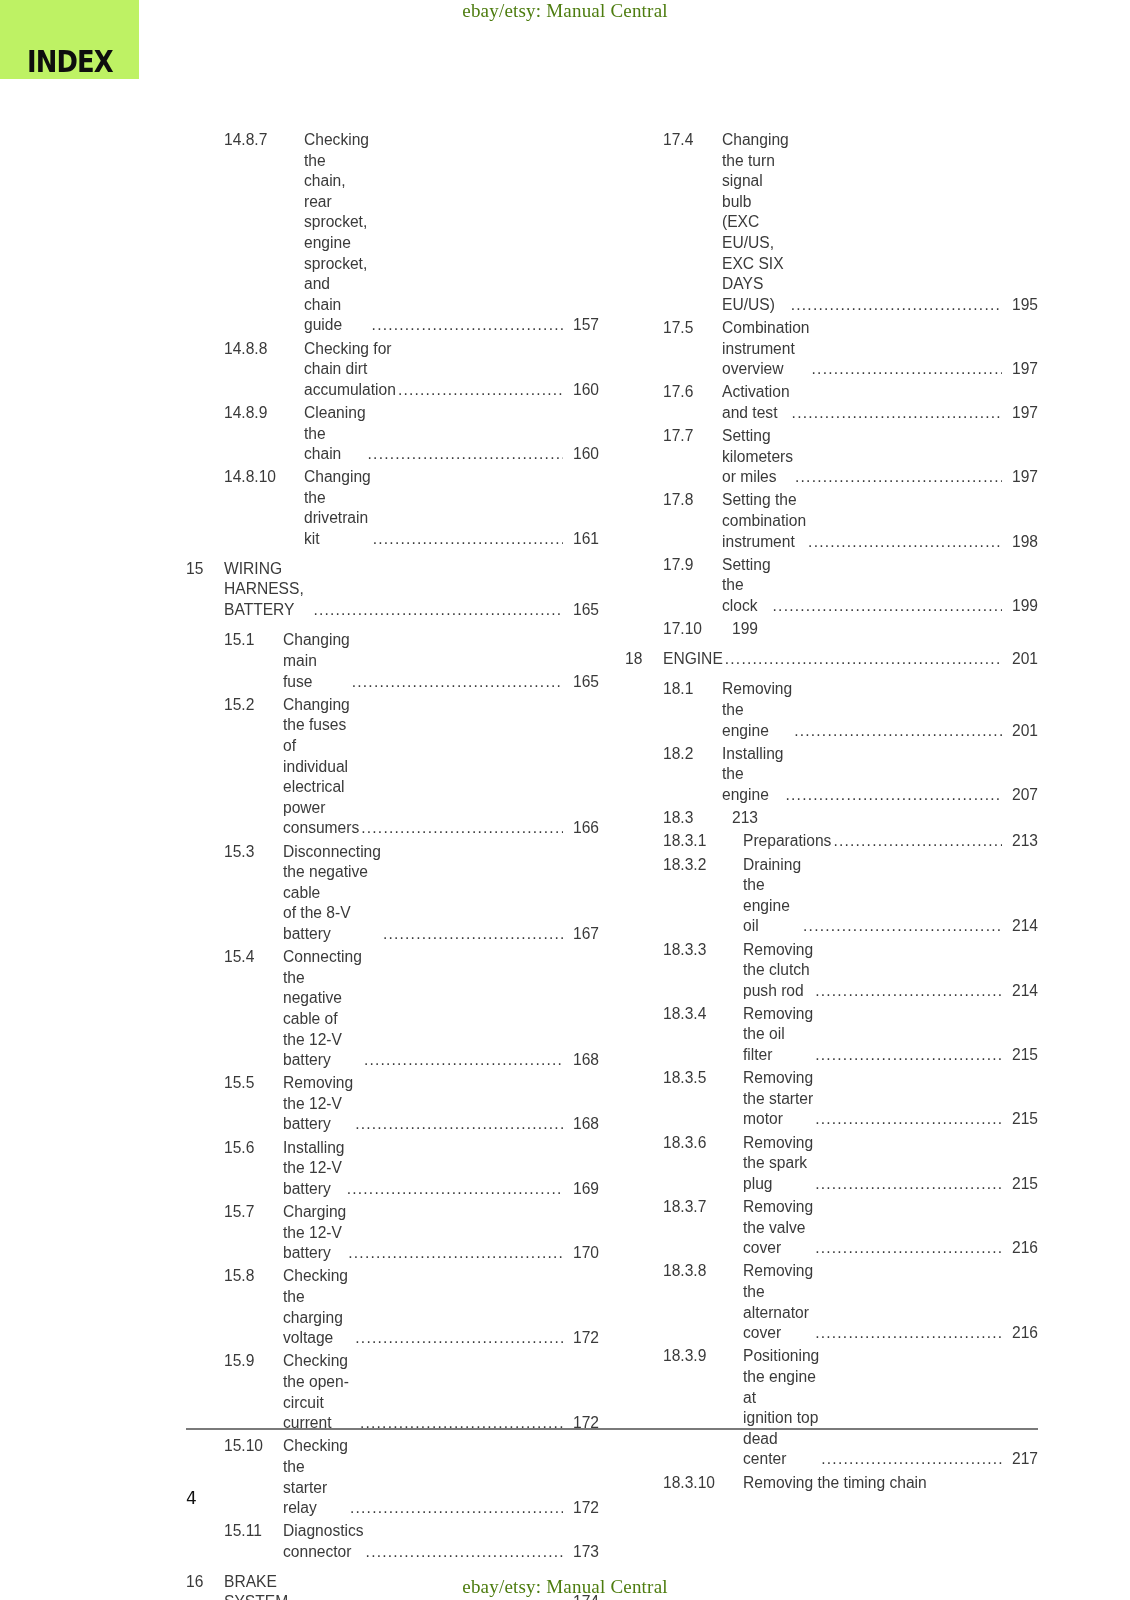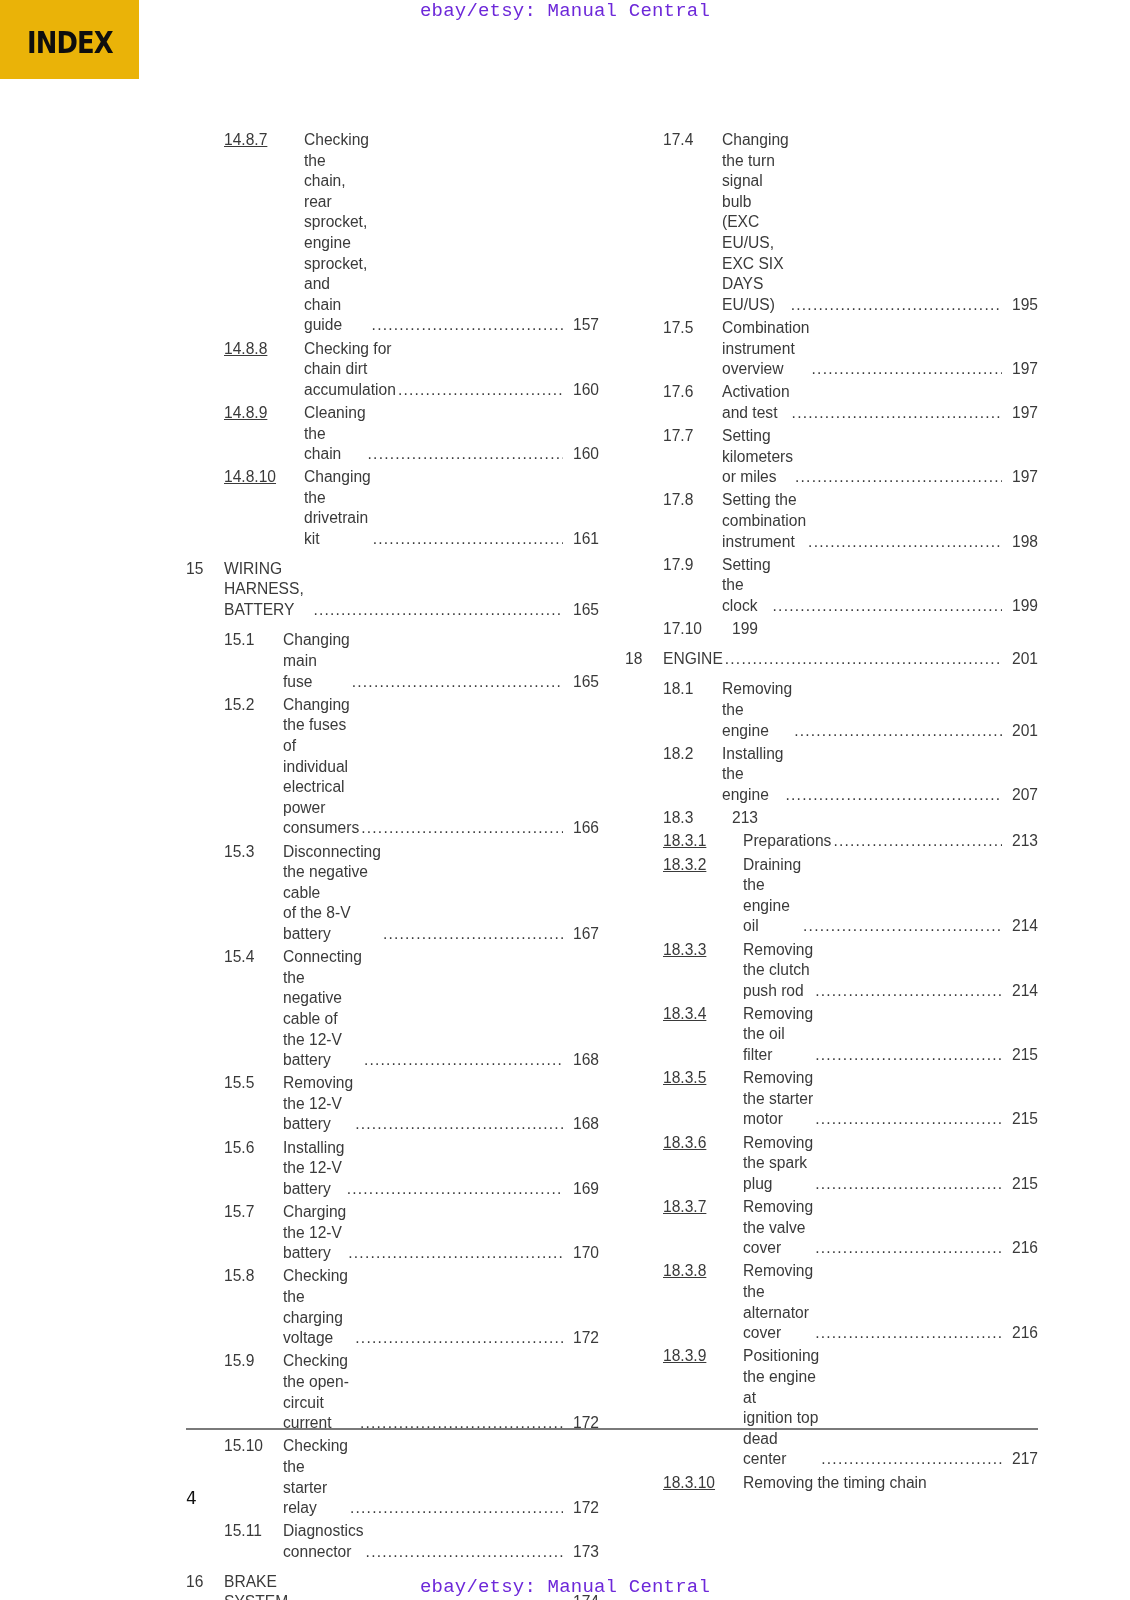--- a/index.html
+++ b/index.html
@@ -1,35 +1,35 @@
 <!DOCTYPE html>
 <html><head>
 <meta charset="utf-8">
 <style>
   html, body { margin: 0; padding: 0; background: #ffffff; }
   body { width: 1130px; height: 1600px; position: relative; overflow: hidden; font-family: "Liberation Sans", sans-serif; color: #2a2a2a; }
-  .watermark { position: absolute; left: 0; width: 1130px; text-align: center; font-family: Liberation Mono, monospace; font-size: 19px; color: #6d28d9; letter-spacing: 0.2px; }
+  .watermark { position: absolute; left: 0; width: 1130px; text-align: center; font-family: Liberation Serif, serif; font-size: 19px; color: #4d7c0f; letter-spacing: 0.2px; }
   .watermark.top { top: 0px; }
   .watermark.bottom { top: 1576px; }
-  .index-tab { position: absolute; left: 0; top: 0; width: 139px; height: 79px; background: #eab308; display: flex; align-items: center; justify-content: center; }
+  .index-tab { position: absolute; left: 0; top: 0; width: 139px; height: 79px; background: #bef264; display: flex; align-items: flex-end; justify-content: center; }
   .index-tab span { font-family: "DejaVu Sans", sans-serif; font-weight: bold; font-size: 30px; color: #0e0e0e; letter-spacing: -1px; transform: scaleX(0.86); margin-top: 6px; }
   .col { position: absolute; top: 130px; }
   .col.left { left: 186px; width: 413px; }
   .col.right { left: 625px; width: 413px; }
   .entry { display: flex; font-size: 15.6px; line-height: 20.6px; color: #3a3a3a; margin-bottom: 2.6px; }
   .entry .num { flex: 0 0 auto; }
   .entry .title-wrap { flex: 1 1 auto; display: flex; align-items: flex-end; min-width: 0; }
   .entry .title { flex: 0 1 auto; }
   .entry .dots { flex: 1 1 auto; overflow: hidden; white-space: nowrap; letter-spacing: 1.2px; padding-left: 2px; }
   .entry .dots::after { content: "................................................................................................................"; }
   .entry .page { flex: 0 0 auto; width: 36px; text-align: right; align-self: flex-end; }
   .entry.chapter { margin-top: 9px; margin-bottom: 10px; }
   .entry.chapter .num { width: 38px; }
   .entry.sub .num { width: 59px; margin-left: 38px; }
-  .entry.subsub .num { width: 80px; margin-left: 38px; text-decoration: underline; }
+  .entry.subsub .num { width: 80px; margin-left: 38px; }
   .entry .title { white-space: normal; }
   .rule { position: absolute; left: 186px; top: 1428px; width: 852px; height: 2px; background: #7a7a7a; }
   .page-number { position: absolute; left: 186px; top: 1488px; font-family: "DejaVu Sans", sans-serif; font-size: 17px; color: #111; }
 </style>
 </head>
 <body>
 
 <div class="watermark top">ebay/etsy: Manual Central</div>
 
 <div class="index-tab">

